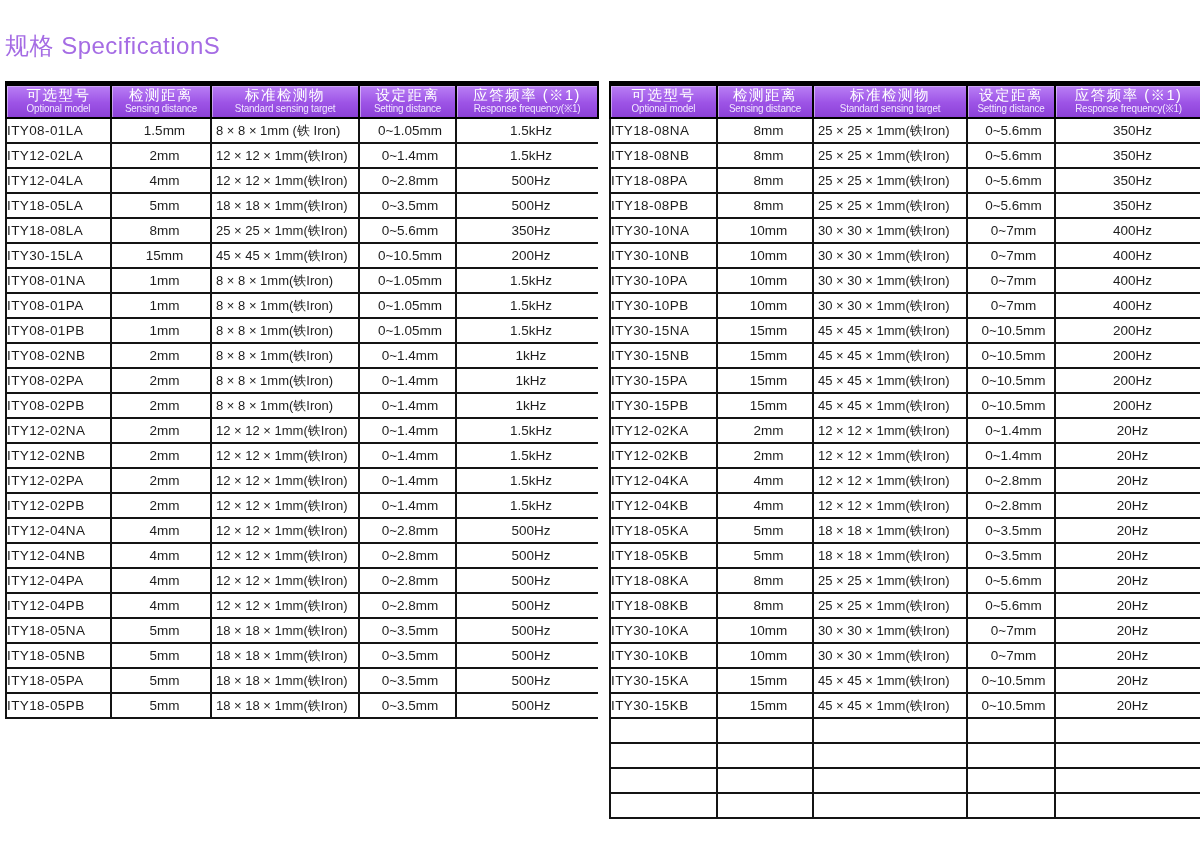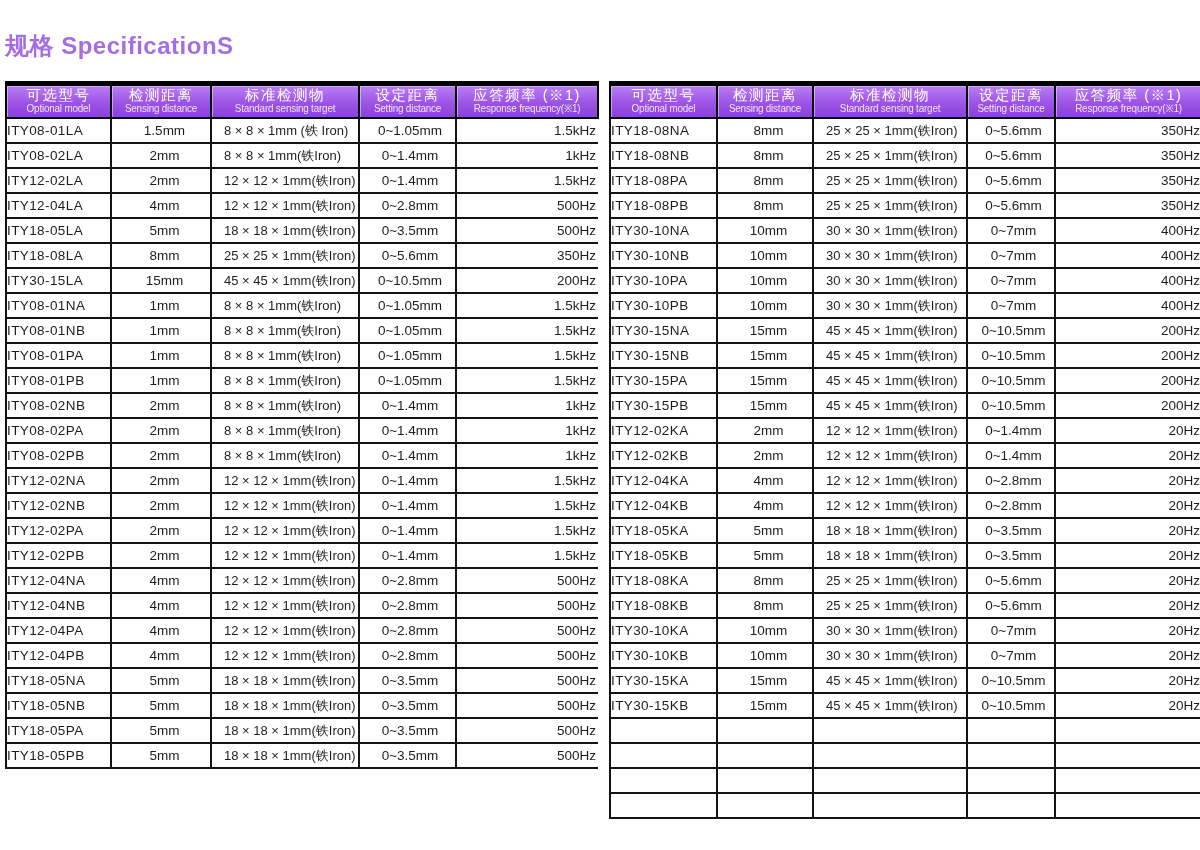--- a/index.html
+++ b/index.html
@@ -5,21 +5,21 @@
   html,body { margin:0; padding:0; }
   body {
     width:1200px; height:850px;
     background:#ffffff;
     font-family:"Liberation Sans", sans-serif;
     overflow:hidden;
   }
   .title {
     margin:30px 0 0 5px;
     font-size:24px;
-    font-weight:700;
+    font-weight:400;
     letter-spacing:0.5px;
     color:#a56ce4;
   }
   .tables {
     display:flex;
     gap:10px;
     margin:19px 0 0 5px;
   }
   table {
     border-collapse:collapse;
@@ -59,23 +59,23 @@
     font-size:13.5px;
     color:#1d1d1d;
     padding:0 2px;
     white-space:nowrap;
     overflow:hidden;
     background:#ffffff;
   }
   td:last-child { border-right:none; }
   td.c0 { text-align:left; padding-left:0; letter-spacing:0.4px; }
   td.c1 { text-align:center;padding-left:9px; }
-  td.c2 { text-align:left; padding-left:12px; font-size:13px; }
+  td.c2 { text-align:left; padding-left:4px; font-size:13px; }
   td.c3 { text-align:center; padding-left:7px; }
-  td.c4 { text-align:right; padding-left:9px; }
+  td.c4 { text-align:center; padding-left:9px; }
 </style>
 </head>
 <body>
 
 <h1 class="title">规格 SpecificationS</h1>
 
 <div class="tables">
 
   <table>
     <colgroup>
@@ -111,27 +111,20 @@
     </thead>
     <tbody>
         <tr>
           <td class="c0">ITY08-01LA</td>
           <td class="c1">1.5mm</td>
           <td class="c2">8 × 8 × 1mm (铁 Iron)</td>
           <td class="c3">0~1.05mm</td>
           <td class="c4">1.5kHz</td>
         </tr>
         <tr>
-          <td class="c0">ITY08-02LA</td>
-          <td class="c1">2mm</td>
-          <td class="c2">8 × 8 × 1mm(铁Iron)</td>
-          <td class="c3">0~1.4mm</td>
-          <td class="c4">1kHz</td>
-        </tr>
-        <tr>
           <td class="c0">ITY12-02LA</td>
           <td class="c1">2mm</td>
           <td class="c2">12 × 12 × 1mm(铁Iron)</td>
           <td class="c3">0~1.4mm</td>
           <td class="c4">1.5kHz</td>
         </tr>
         <tr>
           <td class="c0">ITY12-04LA</td>
           <td class="c1">4mm</td>
           <td class="c2">12 × 12 × 1mm(铁Iron)</td>
@@ -154,27 +147,20 @@
         </tr>
         <tr>
           <td class="c0">ITY30-15LA</td>
           <td class="c1">15mm</td>
           <td class="c2">45 × 45 × 1mm(铁Iron)</td>
           <td class="c3">0~10.5mm</td>
           <td class="c4">200Hz</td>
         </tr>
         <tr>
           <td class="c0">ITY08-01NA</td>
-          <td class="c1">1mm</td>
-          <td class="c2">8 × 8 × 1mm(铁Iron)</td>
-          <td class="c3">0~1.05mm</td>
-          <td class="c4">1.5kHz</td>
-        </tr>
-        <tr>
-          <td class="c0">ITY08-01NB</td>
           <td class="c1">1mm</td>
           <td class="c2">8 × 8 × 1mm(铁Iron)</td>
           <td class="c3">0~1.05mm</td>
           <td class="c4">1.5kHz</td>
         </tr>
         <tr>
           <td class="c0">ITY08-01PA</td>
           <td class="c1">1mm</td>
           <td class="c2">8 × 8 × 1mm(铁Iron)</td>
           <td class="c3">0~1.05mm</td>

